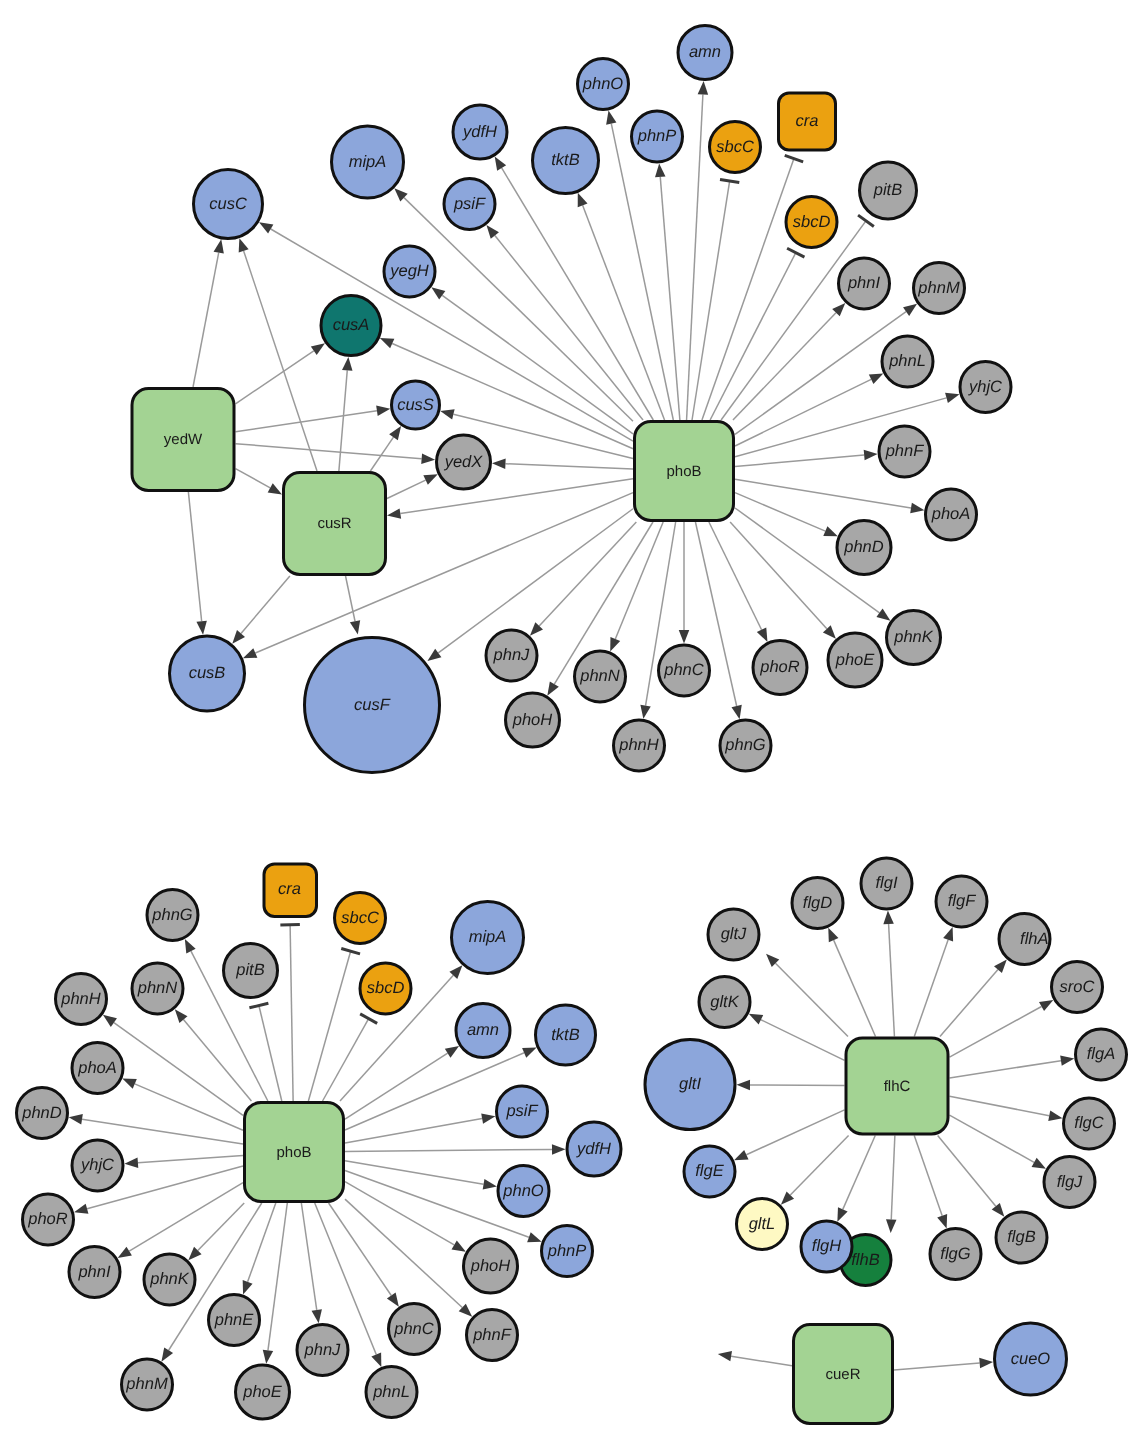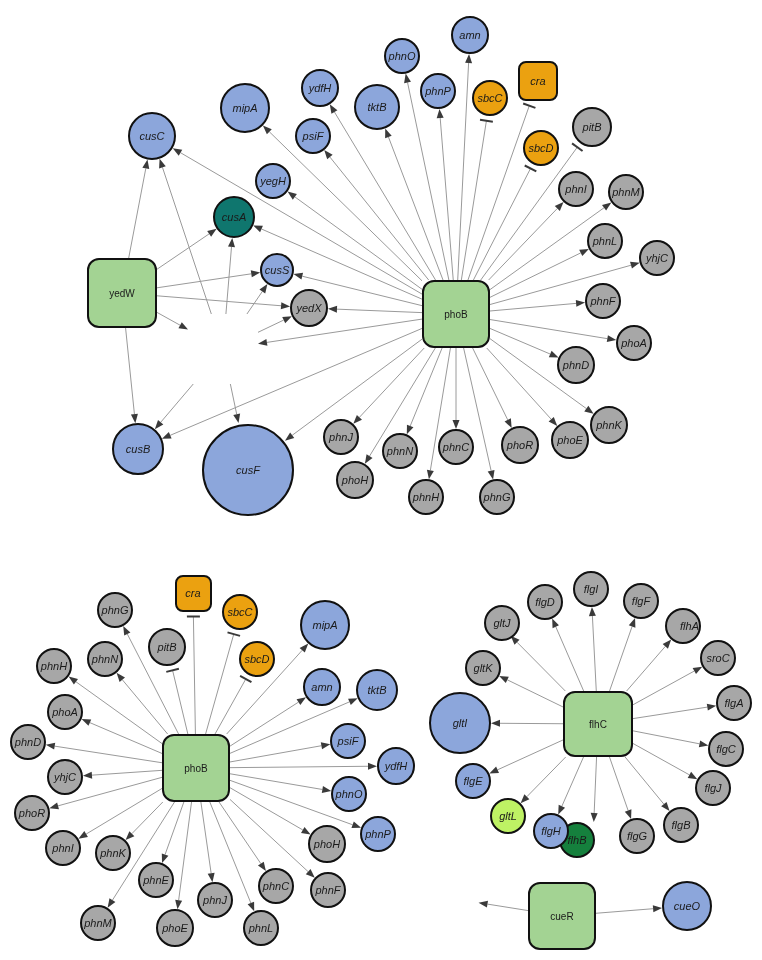--- a/index.html
+++ b/index.html
@@ -405,20 +405,23 @@
       </g>
       <g>
         <line x1="596" y1="913.28" x2="653.1082805297718" y2="908.7113375576183" stroke="#9a9a9a" stroke-width="1"></line>
         <polygon points="662.0796180365969,907.9936305570723 653.3873888077619,912.2001910324948 652.8291722517818,905.2224840827419" fill="#3a3a3a"></polygon>
       </g>
     </svg>
 
 <div class="node rect regulator" style="left: 87px; top: 258px; width: 70px; height: 70px; background: rgb(163, 211, 147); border-radius: 12px;">
       <span>yedW</span>
     </div>
+    <div class="node rect regulator" style="left: 188px; top: 314px; width: 70px; height: 70px; background: rgb(163, 211, 147); border-radius: 12px;">
+      <span>cusR</span>
+    </div>
     <div class="node rect regulator" style="left: 422px; top: 280px; width: 68px; height: 68px; background: rgb(163, 211, 147); border-radius: 12px;">
       <span>phoB</span>
     </div>
     <div class="node circle" style="left: 128px; top: 112px; width: 48px; height: 48px; background: rgb(140, 166, 219);">
       <span>cusC</span>
     </div>
     <div class="node circle" style="left: 220px; top: 83px; width: 50px; height: 50px; background: rgb(140, 166, 219);">
       <span>mipA</span>
     </div>
     <div class="node circle" style="left: 301px; top: 69px; width: 38px; height: 38px; background: rgb(140, 166, 219);">
@@ -603,21 +606,21 @@
     </div>
     <div class="node circle" style="left: 360px; top: 816px; width: 36px; height: 36px; background: rgb(140, 166, 219);">
       <span>phnP</span>
     </div>
     <div class="node rect regulator" style="left: 563px; top: 691px; width: 70px; height: 66px; background: rgb(163, 211, 147); border-radius: 12px;">
       <span>flhC</span>
     </div>
     <div class="node circle" style="left: 429px; top: 692px; width: 62px; height: 62px; background: rgb(140, 166, 219);">
       <span>gltI</span>
     </div>
-    <div class="node circle" style="left: 484px; top: 605px; width: 36px; height: 36px; background: rgb(167, 167, 167); text-align: right;">
+    <div class="node circle" style="left: 471px; top: 605px; width: 36px; height: 36px; background: rgb(167, 167, 167); text-align: right;">
       <span>gltJ</span>
     </div>
     <div class="node circle" style="left: 527px; top: 584px; width: 36px; height: 36px; background: rgb(167, 167, 167);">
       <span>flgD</span>
     </div>
     <div class="node circle" style="left: 573px; top: 571px; width: 36px; height: 36px; background: rgb(167, 167, 167);">
       <span>flgI</span>
     </div>
     <div class="node circle" style="left: 623px; top: 583px; width: 36px; height: 36px; background: rgb(167, 167, 167);">
       <span>flgF</span>
@@ -645,21 +648,21 @@
     </div>
     <div class="node circle" style="left: 619px; top: 818px; width: 36px; height: 36px; background: rgb(167, 167, 167);">
       <span>flgG</span>
     </div>
     <div class="node circle" style="left: 559px; top: 822px; width: 36px; height: 36px; background: #15803d; text-align: center;">
       <span>flhB</span>
     </div>
     <div class="node circle" style="left: 533px; top: 813px; width: 36px; height: 36px; background: rgb(140, 166, 219);">
       <span>flgH</span>
     </div>
-    <div class="node circle" style="left: 490px; top: 798px; width: 36px; height: 36px; background: #bef264;">
+    <div class="node circle" style="left: 490px; top: 798px; width: 36px; height: 36px; background: #fef9c3;">
       <span>gltL</span>
     </div>
     <div class="node circle" style="left: 455px; top: 763px; width: 36px; height: 36px; background: rgb(140, 166, 219);">
       <span>flgE</span>
     </div>
     <div class="node rect regulator" style="left: 528px; top: 882px; width: 68px; height: 68px; background: rgb(163, 211, 147); border-radius: 12px; justify-content: center;">
       <span>cueR</span>
     </div>
     <div class="node circle" style="left: 662px; top: 881px; width: 50px; height: 50px; background: rgb(140, 166, 219);">
       <span>cueO</span>

